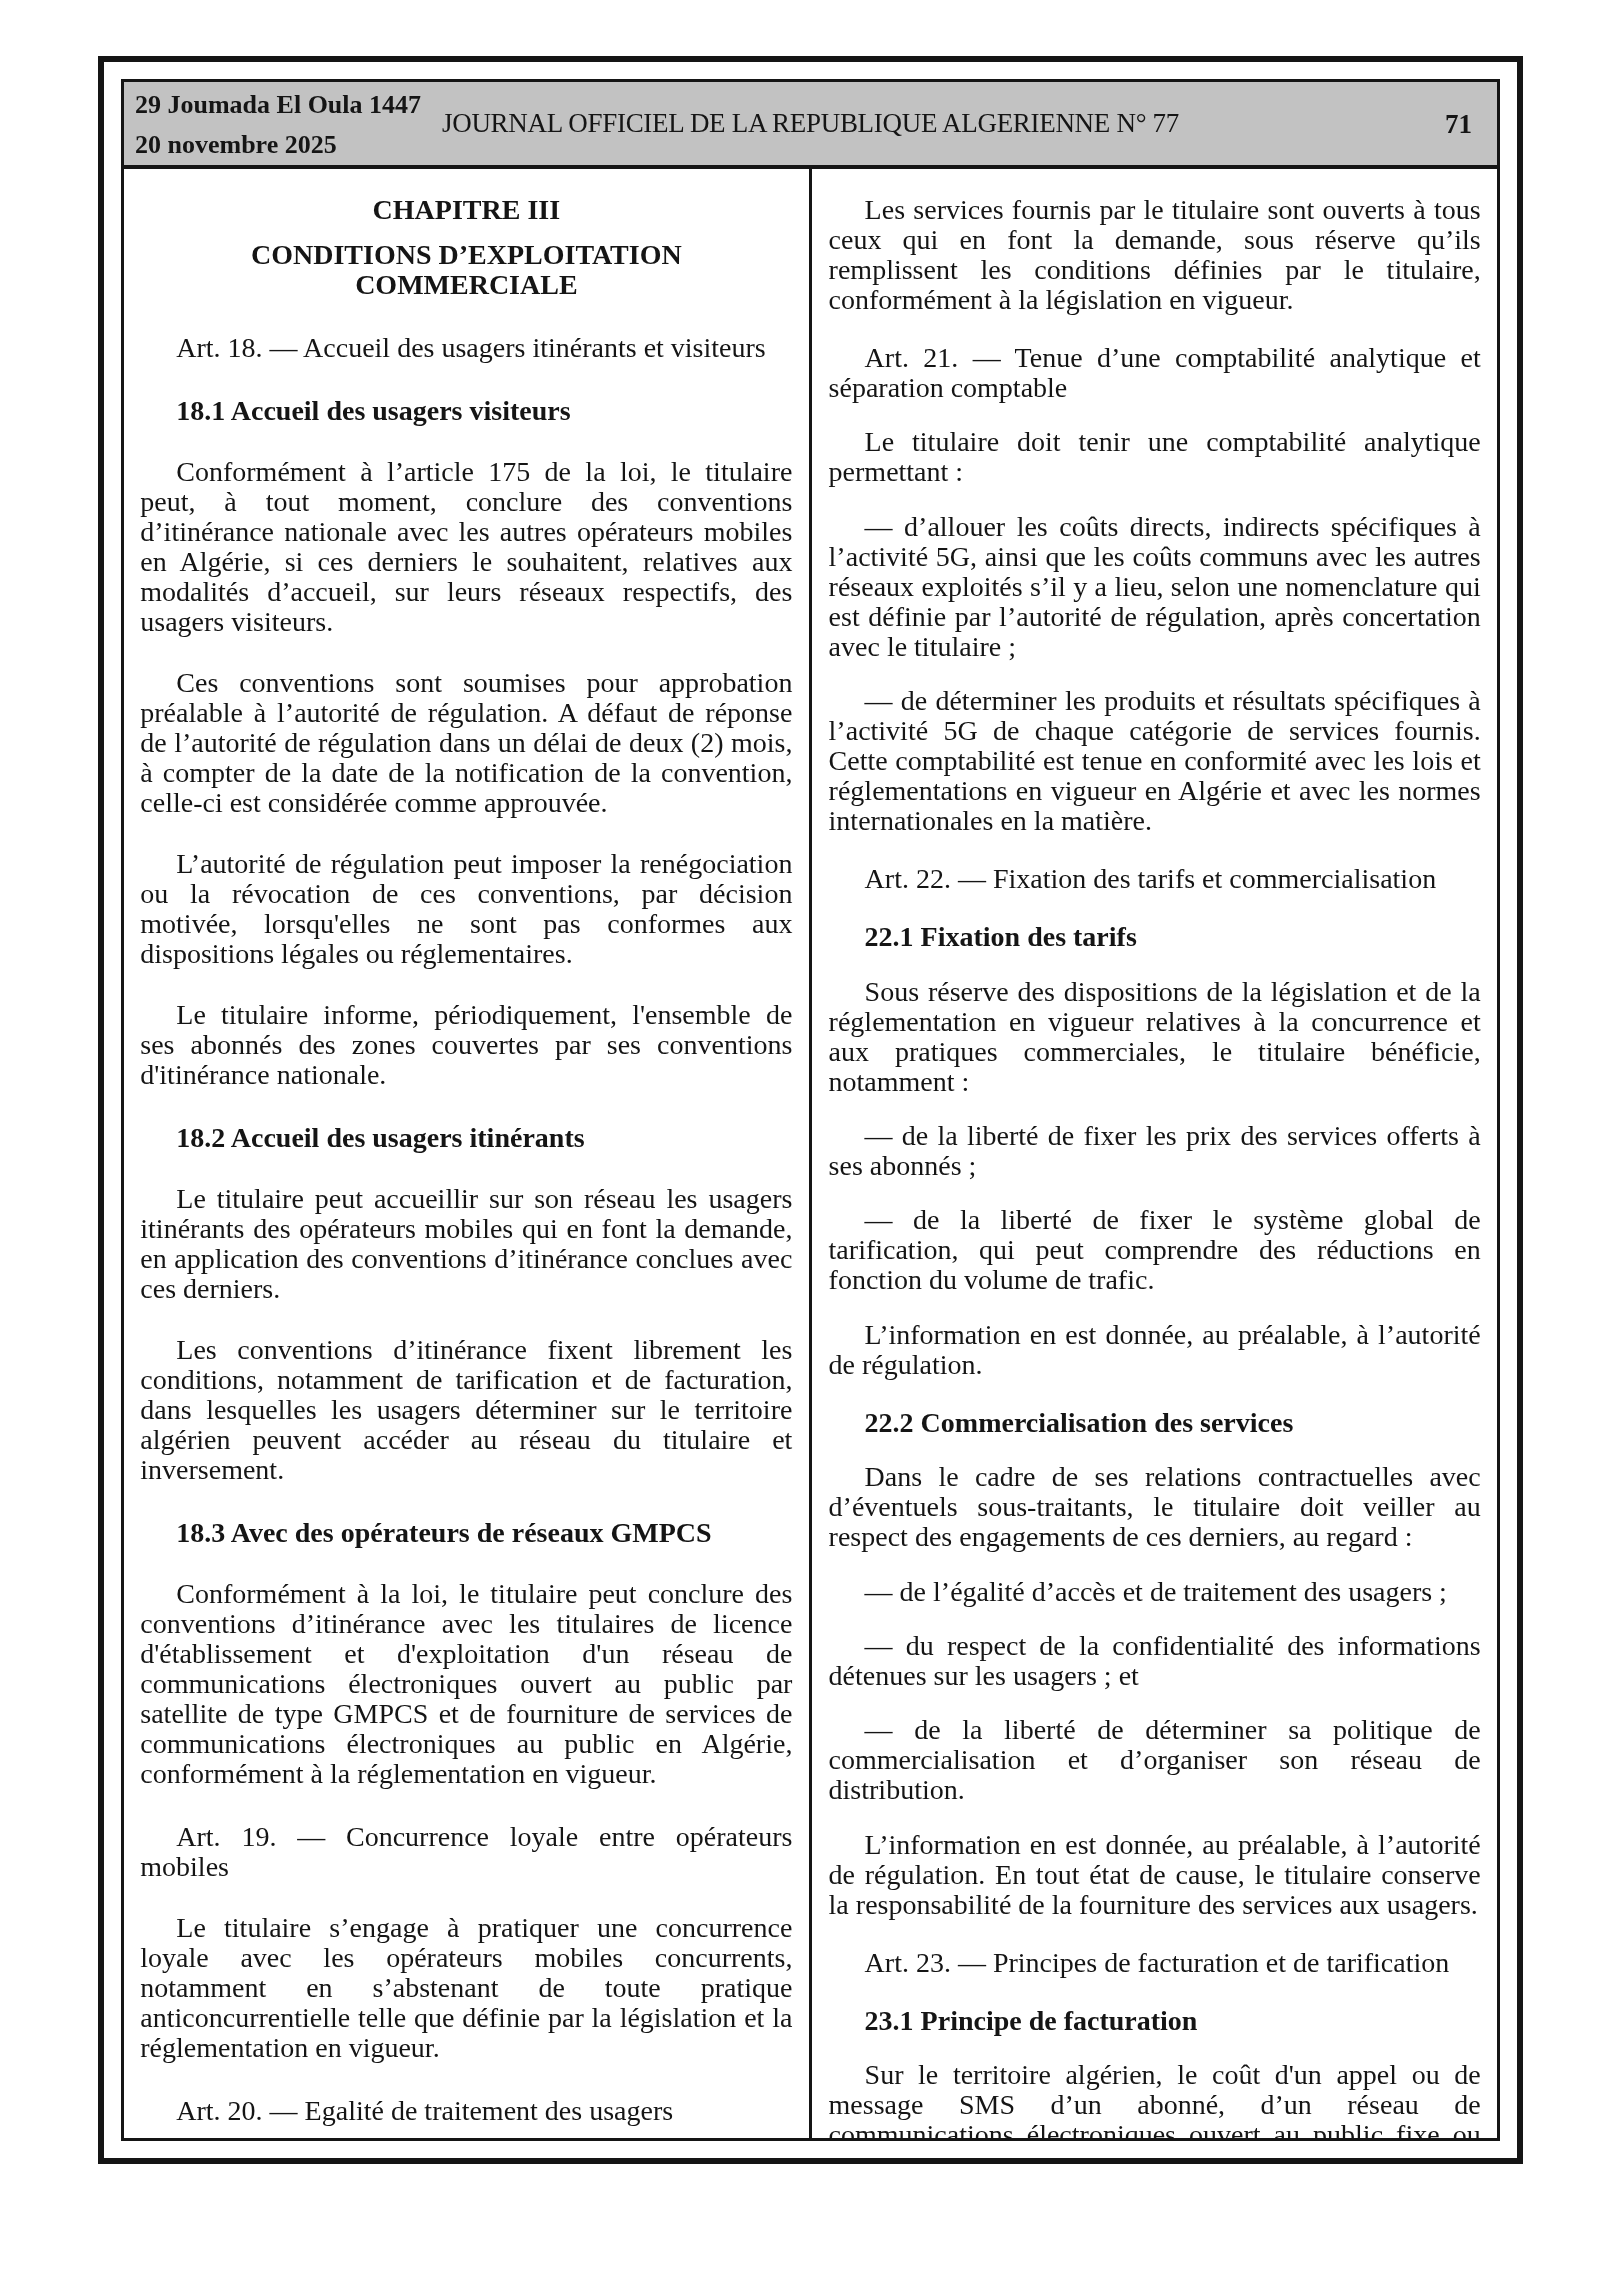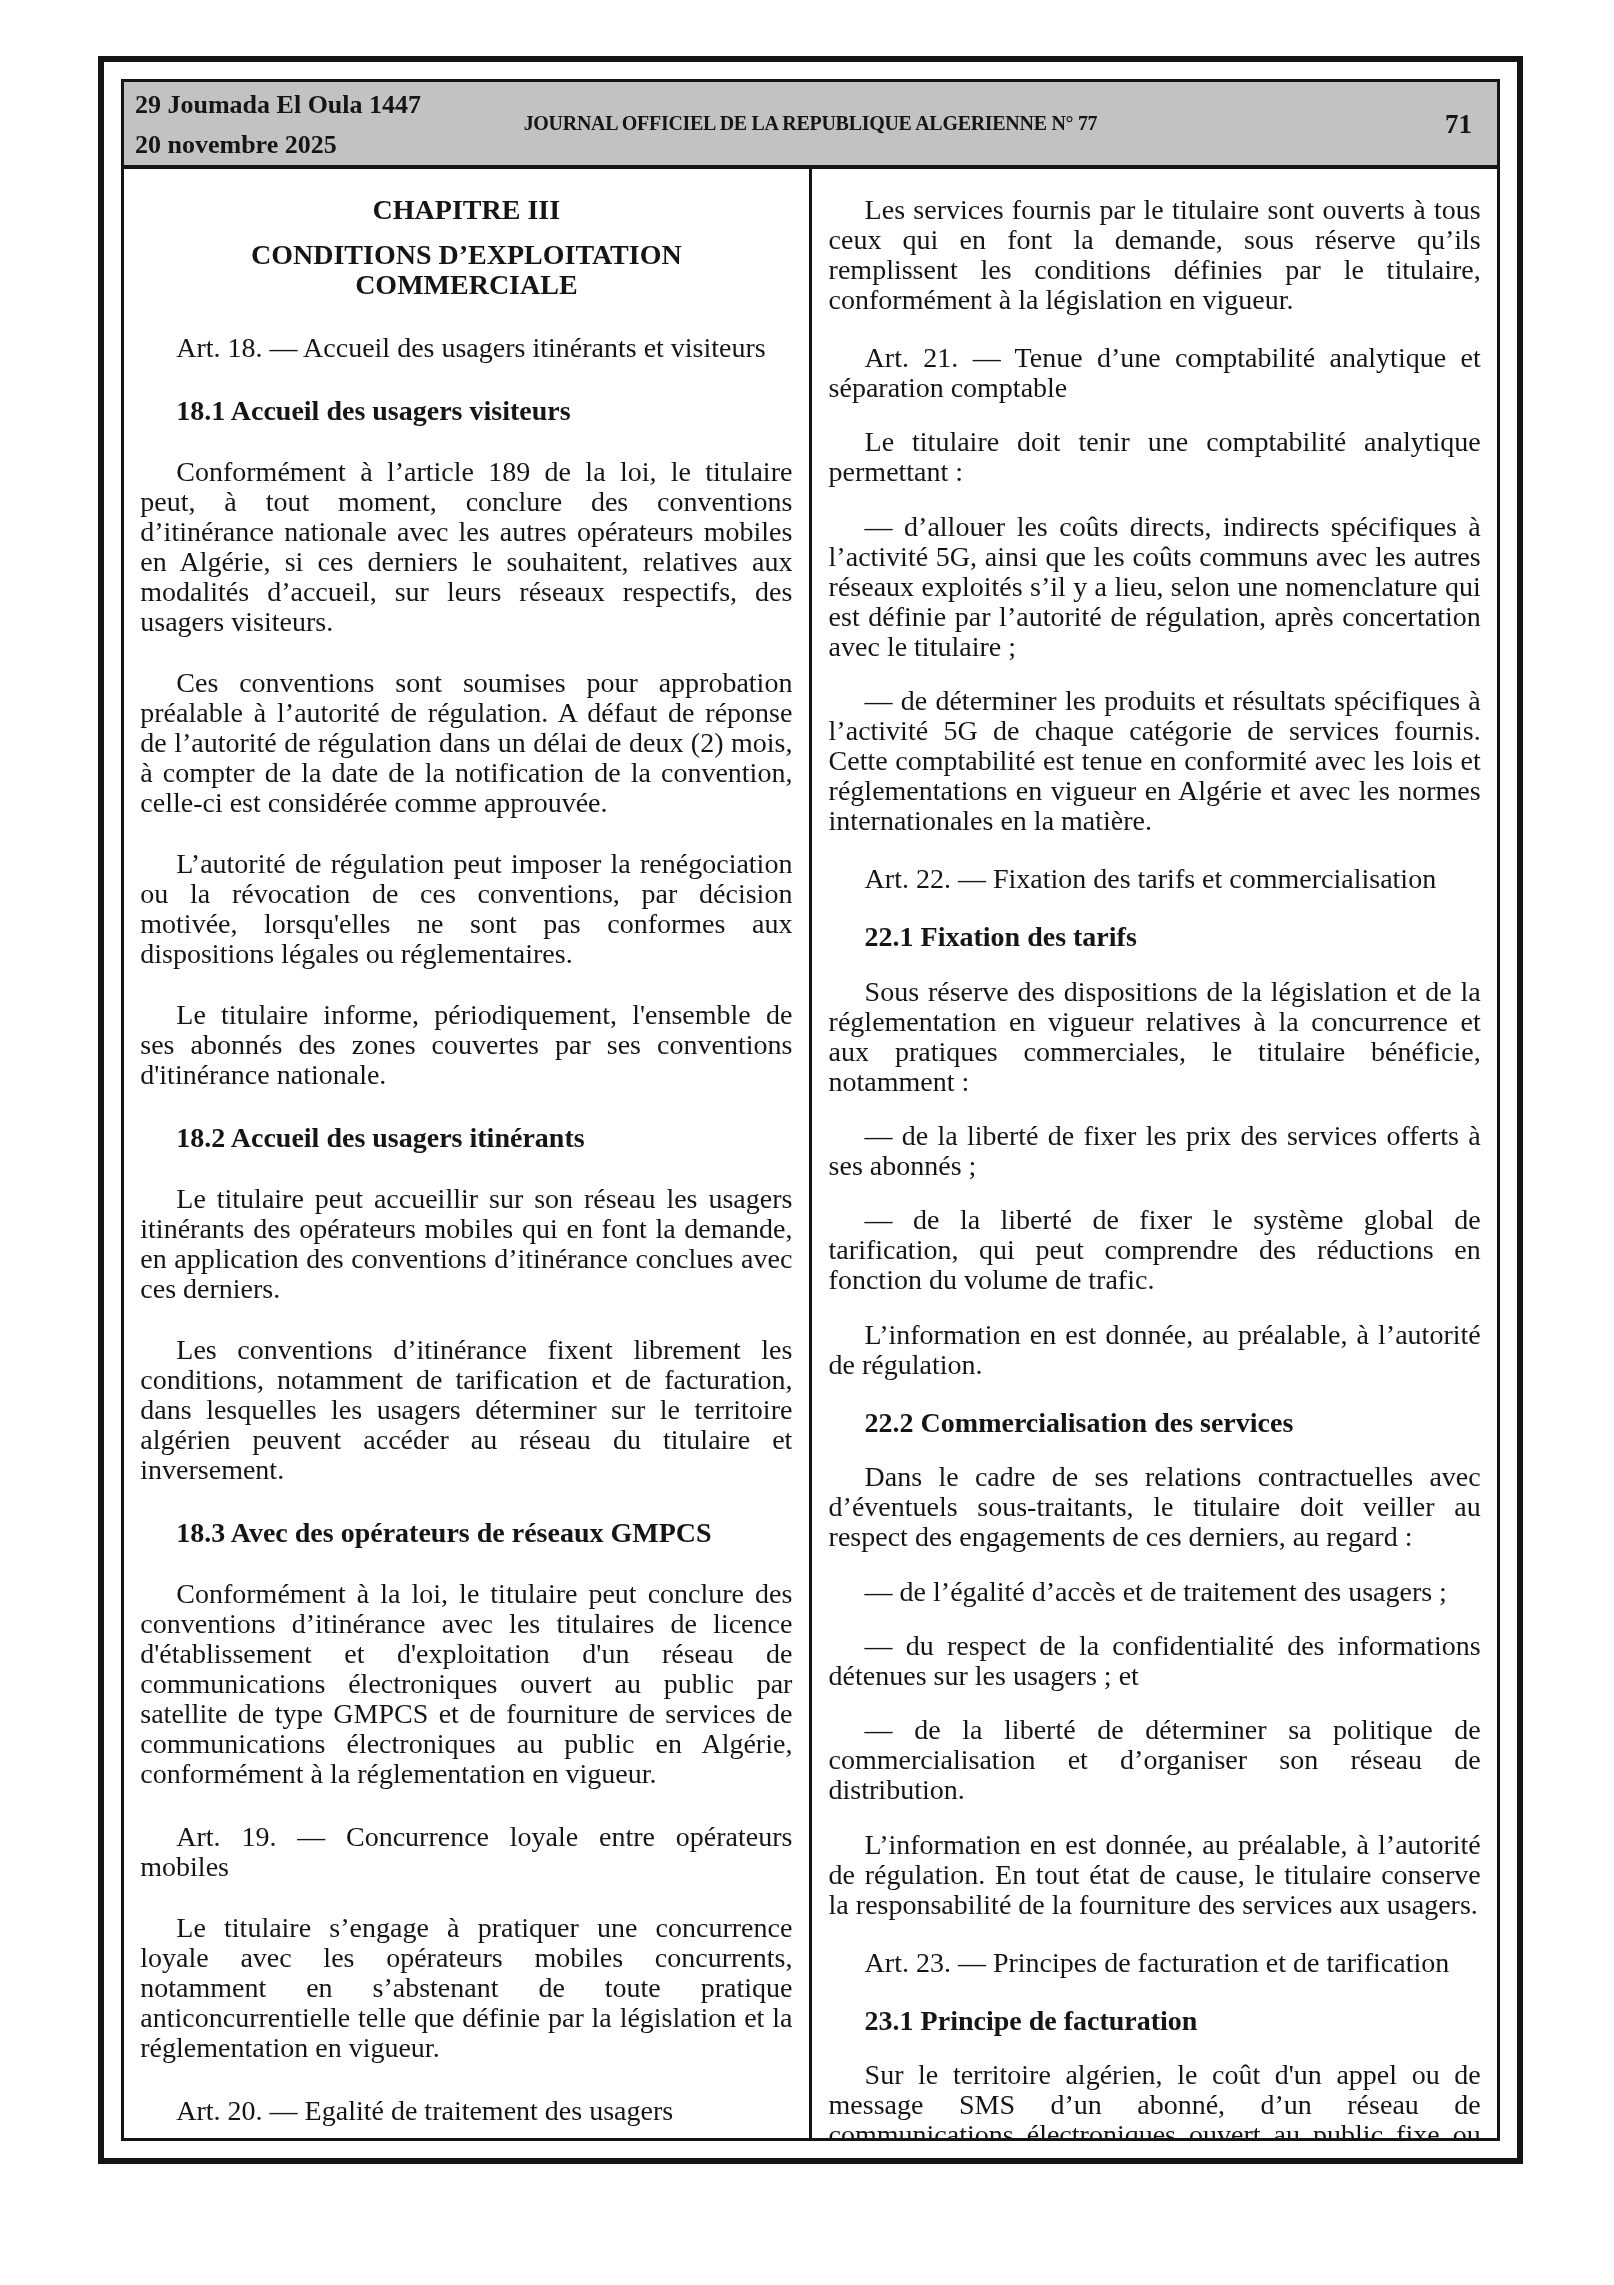--- a/index.html
+++ b/index.html
@@ -47,22 +47,22 @@
   .dates {
     position: absolute;
     left: 11px;
     top: 2.7px;
     font-weight: bold;
     font-size: 26px;
     line-height: 40px;
     white-space: nowrap;
   }
   .journal-title {
-    font-weight: bold;
-    font-size: 20px;
+    font-weight: normal;
+    font-size: 27px;
     letter-spacing: -0.3px;
     white-space: nowrap;
   }
   .page-number {
     position: absolute;
     right: 25px;
     top: 50%;
     transform: translateY(-50%);
     font-weight: bold;
     font-size: 27px;
@@ -125,21 +125,21 @@
         <div class="journal-title">JOURNAL OFFICIEL DE LA REPUBLIQUE ALGERIENNE N° 77</div>
         <div class="page-number">71</div>
       </div>
 
       <div class="columns">
         <div class="col col-left">
             <p class="blk chapter-title">CHAPITRE III</p>
             <p class="blk chapter-subtitle">CONDITIONS D’EXPLOITATION COMMERCIALE</p>
             <p class="blk article">Art. 18. — Accueil des usagers itinérants et visiteurs</p>
             <p class="blk section">18.1 Accueil des usagers visiteurs</p>
-            <p class="blk para">Conformément à l’article 189 de la loi, le titulaire peut, à tout moment, conclure des conventions d’itinérance nationale avec les autres opérateurs mobiles en Algérie, si ces derniers le souhaitent, relatives aux modalités d’accueil, sur leurs réseaux respectifs, des usagers visiteurs.</p>
+            <p class="blk para">Conformément à l’article 175 de la loi, le titulaire peut, à tout moment, conclure des conventions d’itinérance nationale avec les autres opérateurs mobiles en Algérie, si ces derniers le souhaitent, relatives aux modalités d’accueil, sur leurs réseaux respectifs, des usagers visiteurs.</p>
             <p class="blk para">Ces conventions sont soumises pour approbation préalable à l’autorité de régulation. A défaut de réponse de l’autorité de régulation dans un délai de deux (2) mois, à compter de la date de la notification de la convention, celle-ci est considérée comme approuvée.</p>
             <p class="blk para">L’autorité de régulation peut imposer la renégociation ou la révocation de ces conventions, par décision motivée, lorsqu'elles ne sont pas conformes aux dispositions légales ou réglementaires.</p>
             <p class="blk para">Le titulaire informe, périodiquement, l'ensemble de ses abonnés des zones couvertes par ses conventions d'itinérance nationale.</p>
             <p class="blk section">18.2 Accueil des usagers itinérants</p>
             <p class="blk para">Le titulaire peut accueillir sur son réseau les usagers itinérants des opérateurs mobiles qui en font la demande, en application des conventions d’itinérance conclues avec ces derniers.</p>
             <p class="blk para">Les conventions d’itinérance fixent librement les conditions, notamment de tarification et de facturation, dans lesquelles les usagers déterminer sur le territoire algérien peuvent accéder au réseau du titulaire et inversement.</p>
             <p class="blk section">18.3 Avec des opérateurs de réseaux GMPCS</p>
             <p class="blk para">Conformément à la loi, le titulaire peut conclure des conventions d’itinérance avec les titulaires de licence d'établissement et d'exploitation d'un réseau de communications électroniques ouvert au public par satellite de type GMPCS et de fourniture de services de communications électroniques au public en Algérie, conformément à la réglementation en vigueur.</p>
             <p class="blk article">Art. 19. — Concurrence loyale entre opérateurs mobiles</p>
             <p class="blk para">Le titulaire s’engage à pratiquer une concurrence loyale avec les opérateurs mobiles concurrents, notamment en s’abstenant de toute pratique anticoncurrentielle telle que définie par la législation et la réglementation en vigueur.</p>

